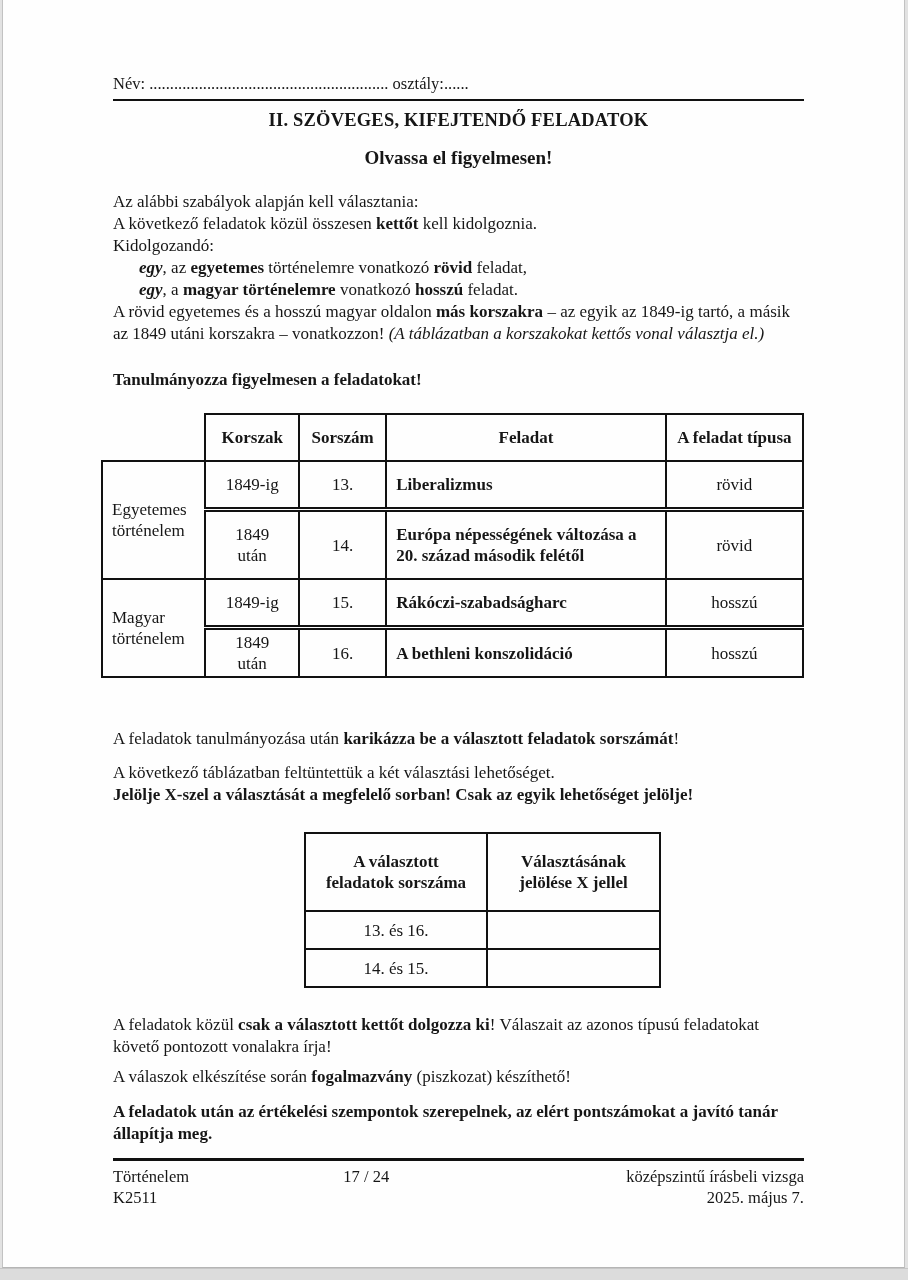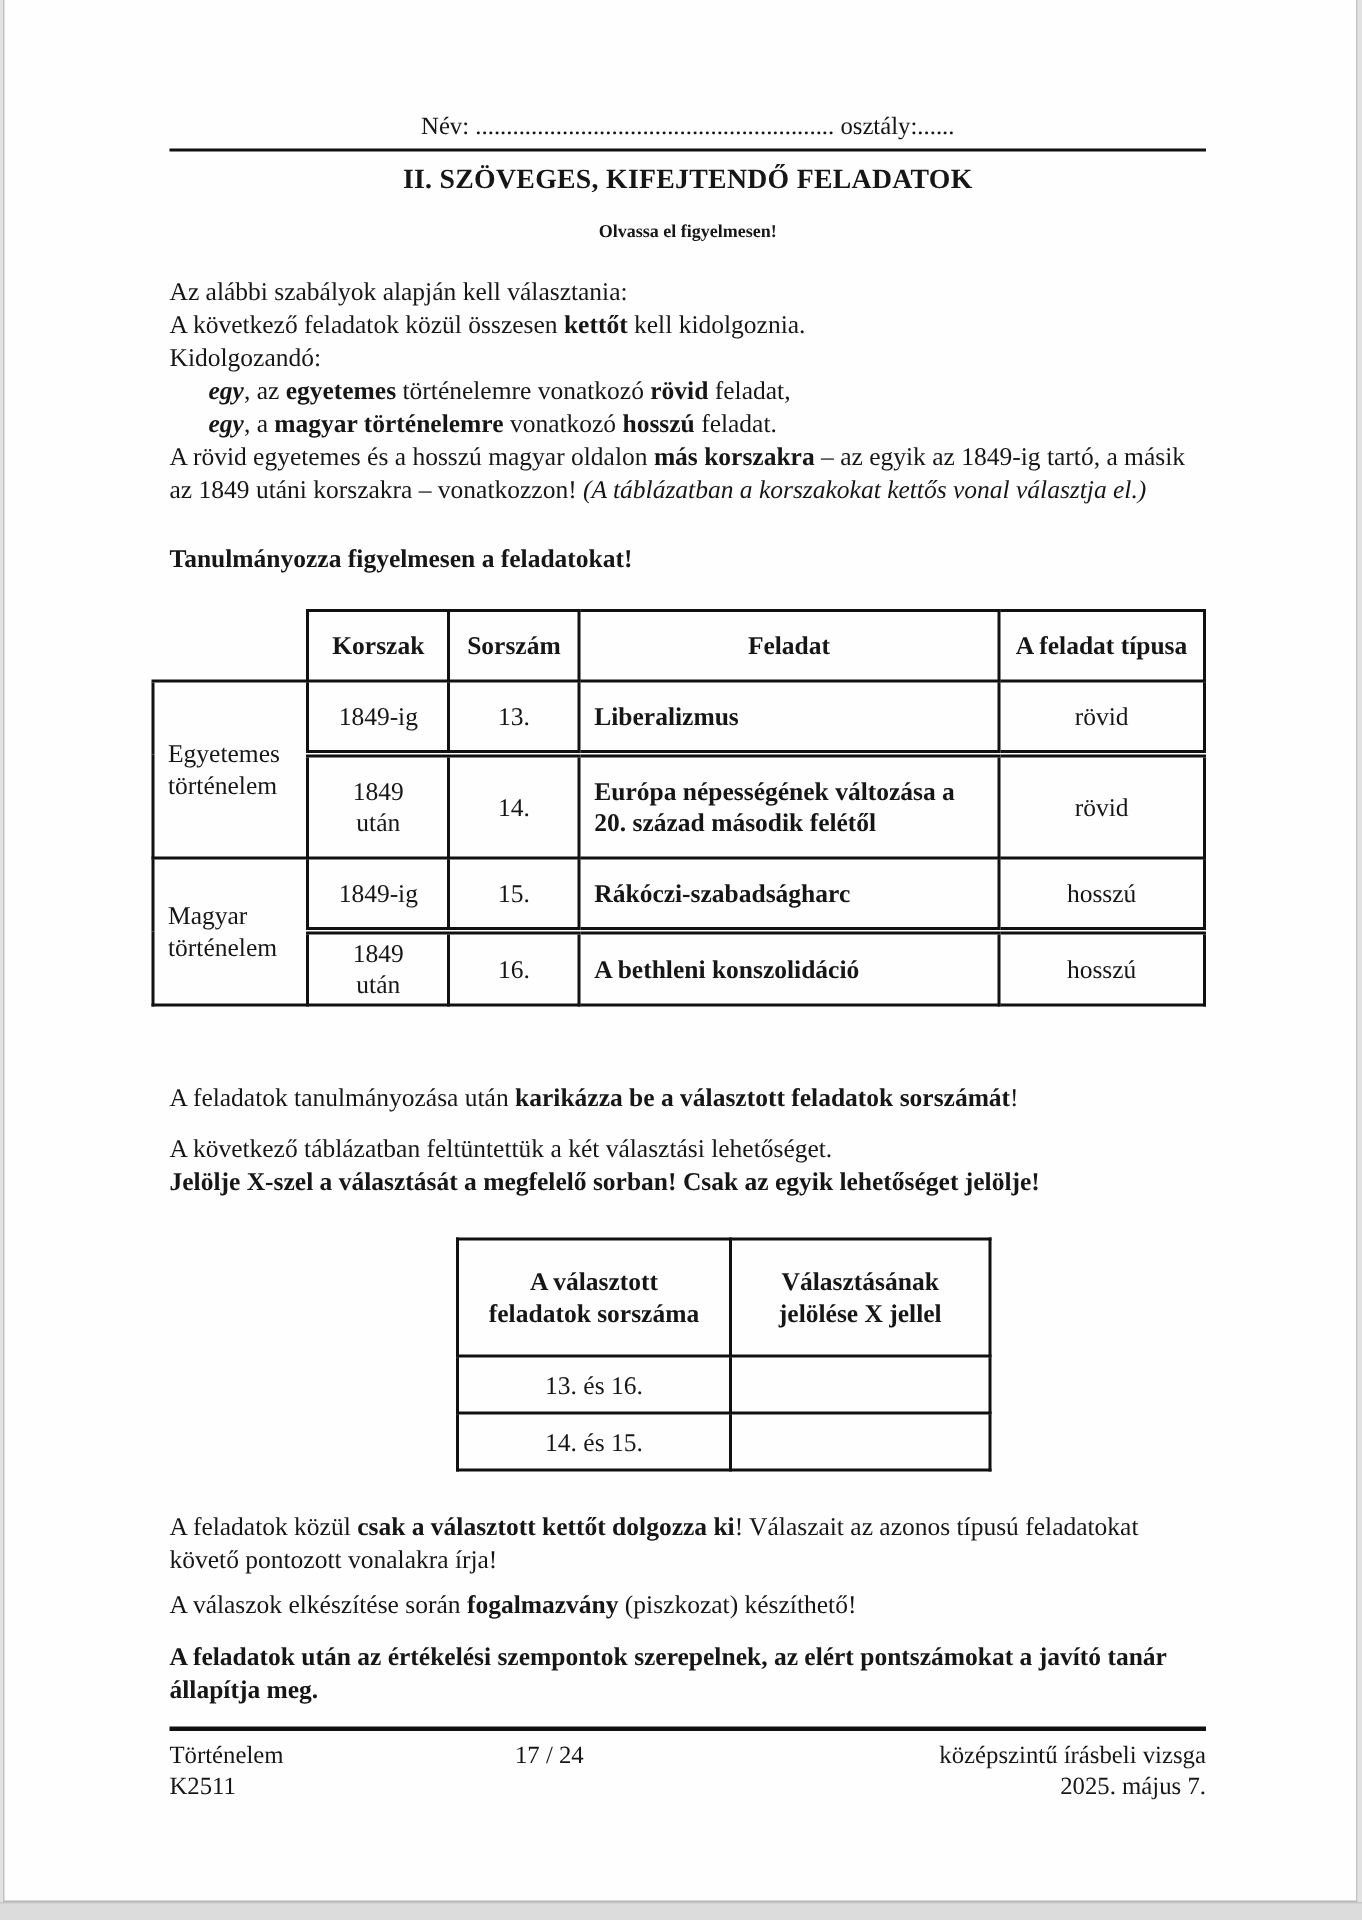--- a/index.html
+++ b/index.html
@@ -18,33 +18,33 @@
     background:#fefefe;
     border-left:1px solid #c2c2c2;
     border-right:1px solid #c2c2c2;
     border-bottom:1px solid #b5b5b5;
     padding:74px 100px 0 110px;
     overflow:hidden;
   }
   p{margin:0;font-size:17px;line-height:22px;}
   b{font-weight:bold;}
   .name-line{
-    text-align:center;font-size:16.5px;line-height:20px;
+    text-align:left;font-size:16.5px;line-height:20px;
     white-space:nowrap;overflow:hidden;
   }
   .top-rule{
     border:none;border-top:2.5px solid #111;
     margin:5px 0 0 0;
   }
   .doc-title{
     text-align:center;font-weight:bold;font-size:18.5px;
     margin-top:9px;letter-spacing:.2px;
   }
   .subtitle{
-    text-align:center;font-weight:bold;font-size:12px;
+    text-align:center;font-weight:bold;font-size:19px;
     margin-top:16px;
   }
   .intro{margin-top:22px;}
   .rules{}
   .rule-item{padding-left:26px;}
   .study-heading{font-weight:bold;margin-top:24px;}
   .em{font-style:italic;}
   
   table{border-collapse:collapse;}
   .table1{margin:22px 0 0 -12px;}

